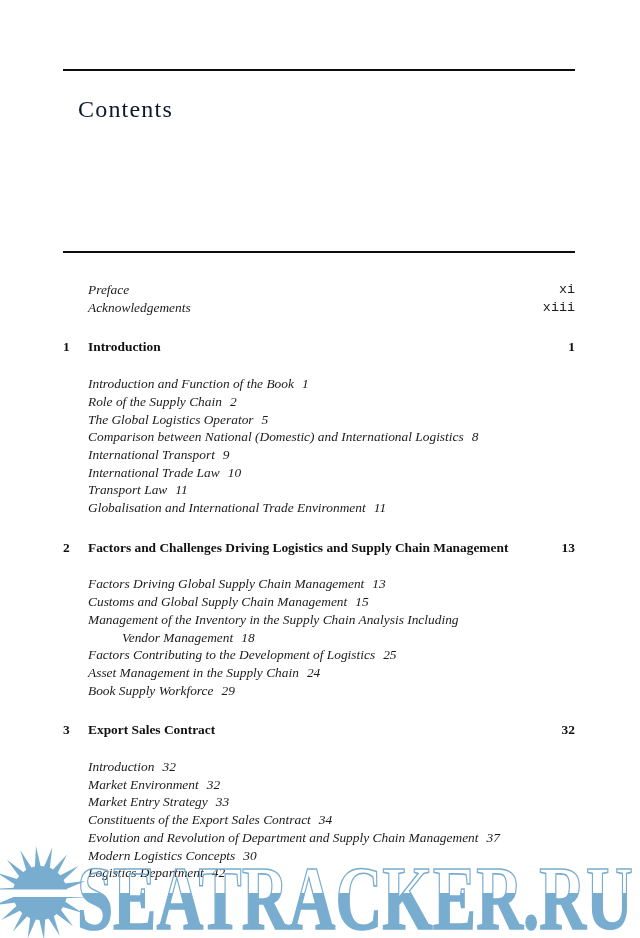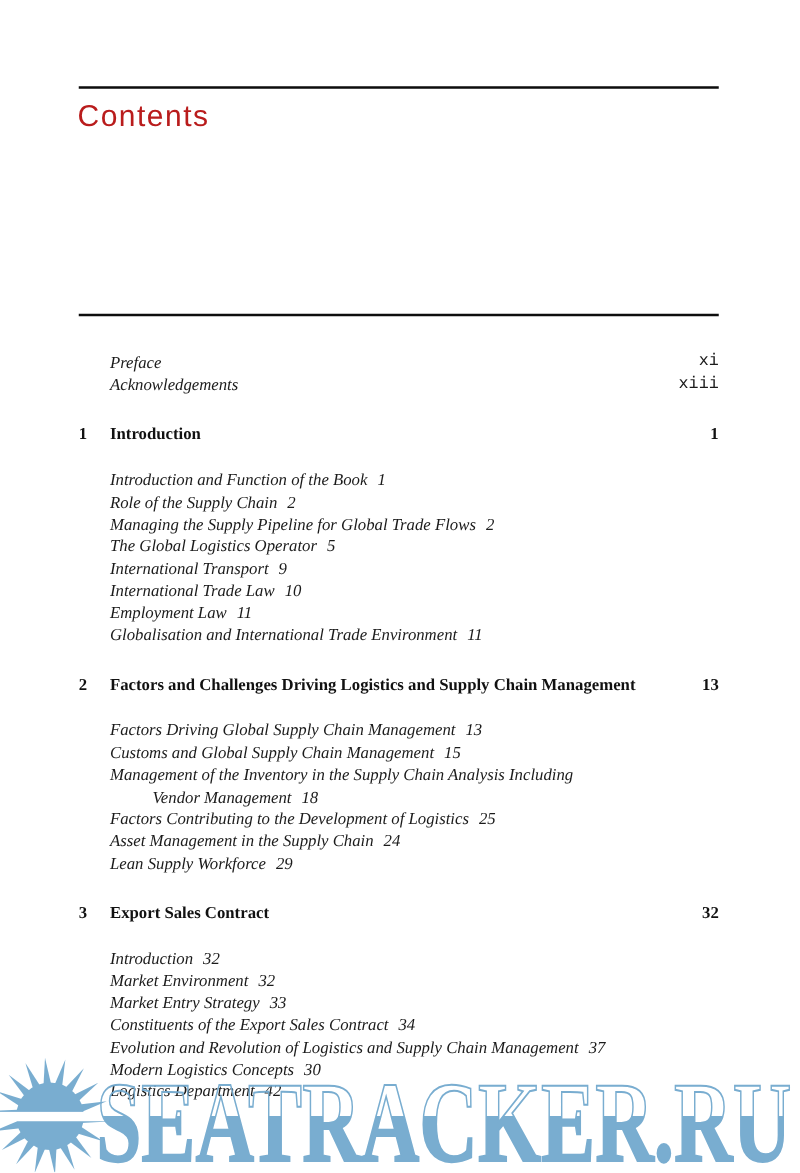--- a/index.html
+++ b/index.html
@@ -22,26 +22,26 @@
     width: 512px;
     height: 2px;
     background: #0d0d0d;
   }
   .rule-top { top: 69px; }
   .rule-mid { top: 251px; }
   .page-title {
     position: absolute;
     left: 62px;
     top: 80px;
-    margin: 0;
-    font-family: Liberation Sans, sans-serif;
+    margin: 16px;
+    font-family: Liberation Serif, serif;
     font-weight: 400;
     font-size: 24px;
     letter-spacing: 1.2px;
-    color: #b91c1c;
+    color: #0f172a;
   }
   .toc {
     position: absolute;
     left: 63px;
     top: 281px;
     width: 512px;
     font-size: 13.4px;
     line-height: 17.7px;
   }
   .fm-row {
@@ -104,30 +104,30 @@
     <div class="ch-head">
       <span class="ch-num">1</span>
       <span class="ch-title">Introduction</span>
       <span class="ch-page">1</span>
     </div>
     <div class="sections">
   <div class="section"><span class="sec-text">Introduction and Function of the Book</span><span class="sec-page">1</span></div>
 
   <div class="section"><span class="sec-text">Role of the Supply Chain</span><span class="sec-page">2</span></div>
 
-  <div class="section"><span class="sec-text">Managing the Supply Pipeline for Global Trade Flows</span><span class="sec-page">2</span></div>
 
   <div class="section"><span class="sec-text">The Global Logistics Operator</span><span class="sec-page">5</span></div>
 
+  <div class="section"><span class="sec-text">Comparison between National (Domestic) and International Logistics</span><span class="sec-page">8</span></div>
 
   <div class="section"><span class="sec-text">International Transport</span><span class="sec-page">9</span></div>
 
   <div class="section"><span class="sec-text">International Trade Law</span><span class="sec-page">10</span></div>
 
-  <div class="section"><span class="sec-text">Employment Law</span><span class="sec-page">11</span></div>
+  <div class="section"><span class="sec-text">Transport Law</span><span class="sec-page">11</span></div>
 
   <div class="section"><span class="sec-text">Globalisation and International Trade Environment</span><span class="sec-page">11</span></div>
 </div>
   </div>
 
   <div class="chapter">
     <div class="ch-head">
       <span class="ch-num">2</span>
       <span class="ch-title">Factors and Challenges Driving Logistics and Supply Chain Management</span>
       <span class="ch-page">13</span>
@@ -139,40 +139,40 @@
 
   <div class="section"><span class="sec-text">Management of the Inventory in the Supply Chain Analysis Including</span></div>
 
   <div class="section indent"><span class="sec-text">Vendor Management</span><span class="sec-page">18</span></div>
 
   <div class="section"><span class="sec-text">Factors Contributing to the Development of Logistics</span><span class="sec-page">25</span></div>
 
   <div class="section"><span class="sec-text">Asset Management in the Supply Chain</span><span class="sec-page">24</span></div>
 
 
-  <div class="section"><span class="sec-text">Lean Supply Workforce</span><span class="sec-page">29</span></div>
+  <div class="section"><span class="sec-text">Book Supply Workforce</span><span class="sec-page">29</span></div>
 </div>
   </div>
 
   <div class="chapter">
     <div class="ch-head">
       <span class="ch-num">3</span>
       <span class="ch-title">Export Sales Contract</span>
       <span class="ch-page">32</span>
     </div>
     <div class="sections">
   <div class="section"><span class="sec-text">Introduction</span><span class="sec-page">32</span></div>
 
   <div class="section"><span class="sec-text">Market Environment</span><span class="sec-page">32</span></div>
 
   <div class="section"><span class="sec-text">Market Entry Strategy</span><span class="sec-page">33</span></div>
 
   <div class="section"><span class="sec-text">Constituents of the Export Sales Contract</span><span class="sec-page">34</span></div>
 
-  <div class="section"><span class="sec-text">Evolution and Revolution of Logistics and Supply Chain Management</span><span class="sec-page">37</span></div>
+  <div class="section"><span class="sec-text">Evolution and Revolution of Department and Supply Chain Management</span><span class="sec-page">37</span></div>
 
   <div class="section"><span class="sec-text">Modern Logistics Concepts</span><span class="sec-page">30</span></div>
 
   <div class="section"><span class="sec-text">Logistics Department</span><span class="sec-page">42</span></div>
 </div>
   </div>
 </div>
   </div>
 
   <svg class="watermark" viewBox="0 0 640 95" xmlns="http://www.w3.org/2000/svg">

